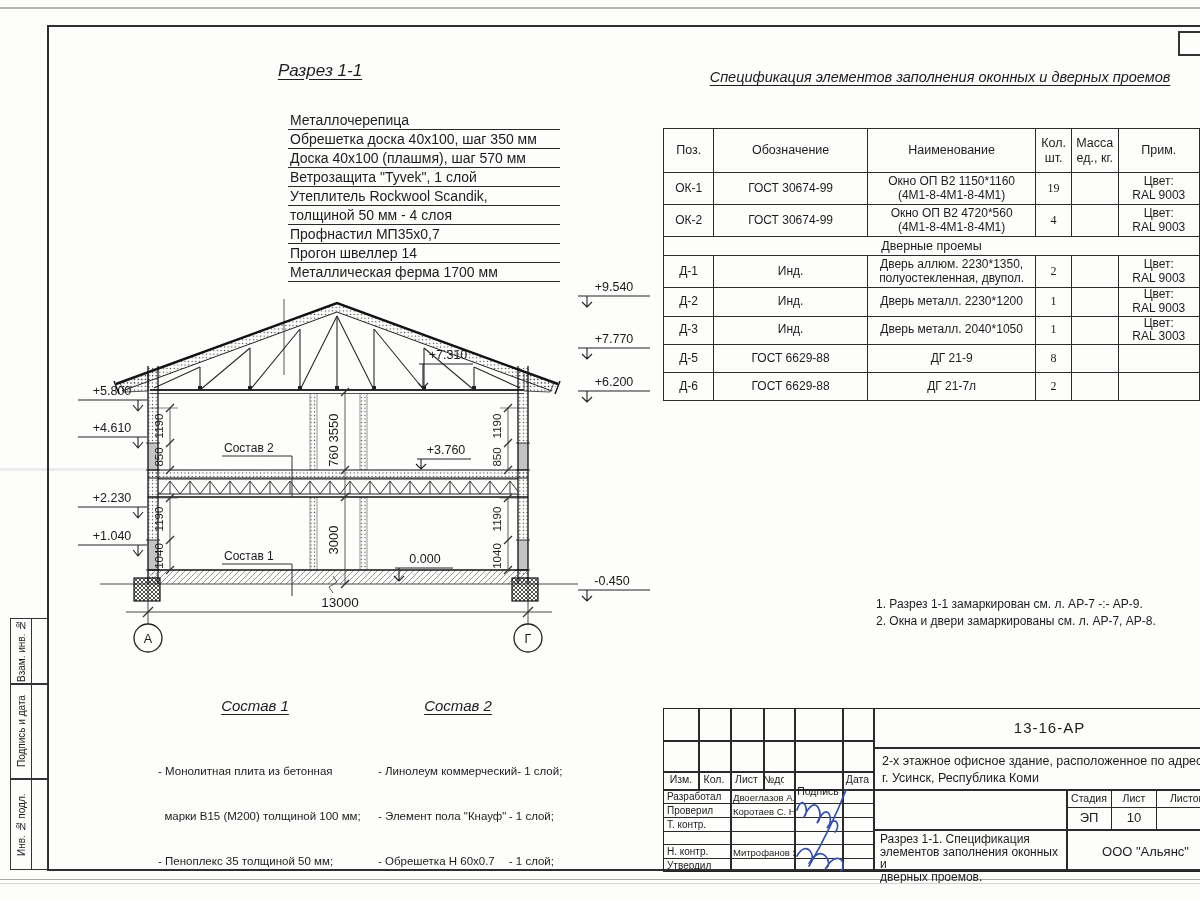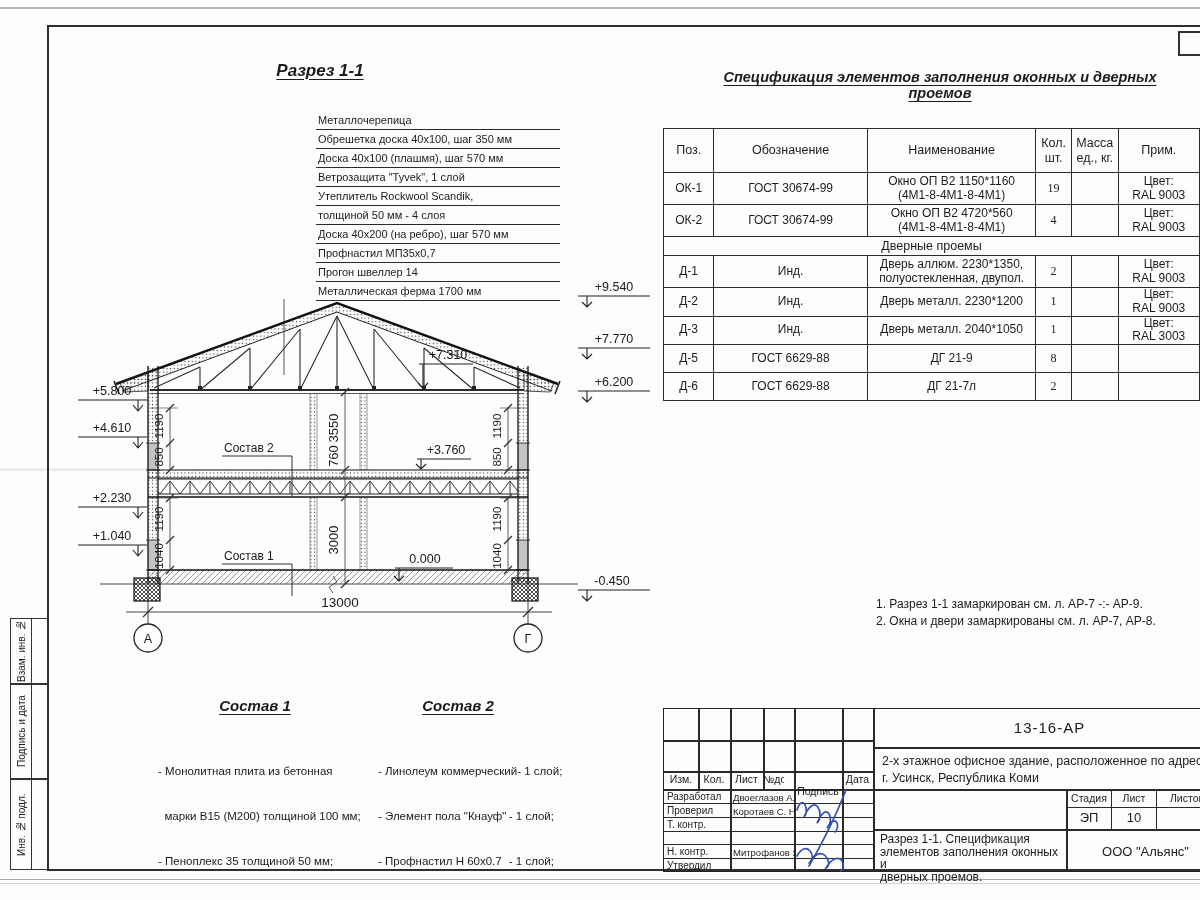--- a/index.html
+++ b/index.html
@@ -5,26 +5,26 @@
   html,body{margin:0;padding:0;}
   body{
     width:1200px;height:900px;position:relative;overflow:hidden;
     background:#fdfdfc;color:#1c1c1c;
     font-family:"Liberation Sans",sans-serif;
   }
   .abs{position:absolute;}
   .ln{position:absolute;background:#2e2e2e;}
   .scanline{position:absolute;background:#b5b5b5;}
   
-  .draw-title{font-style:italic;font-weight:bold;text-decoration:underline;text-underline-offset:3px;text-align:center;}
+  .draw-title{font-style:italic;font-weight:normal;text-decoration:underline;text-underline-offset:3px;text-align:center;}
   
   #roof-list{left:288px;top:111px;width:272px;z-index:3;}
   #roof-list .layer{
-    font-size:11px;line-height:13px;padding:3px 0 2px 2px;
-    border-bottom:1.6px solid #2a2a2a;white-space:nowrap;margin-left:28px;
+    font-size:14px;line-height:13px;padding:3px 0 2px 2px;
+    border-bottom:1.6px solid #2a2a2a;white-space:nowrap;
   }
   
   #spec-wrap{left:663px;top:128px;width:537px;overflow:visible;z-index:2;}
   table.spec{border-collapse:collapse;table-layout:fixed;}
   table.spec th,table.spec td{
     border:1.6px solid #2b2b2b;padding:0 2px;font-size:12px;overflow:hidden;
     text-align:center;vertical-align:middle;white-space:pre-line;line-height:1.15;
   }
   table.spec th{font-weight:normal;font-size:12.5px;}
   td.qty{font-family:"Liberation Serif",serif;font-size:13px;}
@@ -85,21 +85,20 @@
 <div class="abs draw-title" style="left:240px;top:61px;width:160px;font-size:17px;">Разрез 1-1</div>
 <div class="abs draw-title" style="left:700px;top:69px;width:480px;font-size:14.5px;">Спецификация элементов заполнения оконных и дверных проемов</div>
 
 <div class="abs" id="roof-list">
   <div class="layer">Металлочерепица</div>
   <div class="layer">Обрешетка доска 40х100, шаг 350 мм</div>
   <div class="layer">Доска 40х100 (плашмя), шаг 570 мм</div>
   <div class="layer">Ветрозащита "Tyvek", 1 слой</div>
   <div class="layer">Утеплитель Rockwool Scandik,</div>
   <div class="layer">толщиной 50 мм - 4 слоя</div>
-  <div class="layer">Доска 40х200 (на ребро), шаг 570 мм</div>
   <div class="layer">Профнастил МП35х0,7</div>
   <div class="layer">Прогон швеллер 14</div>
   <div class="layer">Металлическая ферма 1700 мм</div>
 </div>
 
 <svg class="abs" style="left:0;top:0;z-index:1;" width="660" height="690" viewBox="0 0 660 690">
   <defs>
     <pattern id="dots" width="3.6" height="3.6" patternUnits="userSpaceOnUse">
       <circle cx="1.4" cy="1.4" r="0.65" fill="#3a3a3a"></circle>
     </pattern>
@@ -362,21 +361,21 @@
     <div>- Пеноплекс 35 толщиной 50 мм;</div>
     <div>- Песчаная подушка толщиной 300 мм.</div>
   </div>
 </div>
 
 <div class="abs" id="sostav2" style="left:378px;top:697px;width:200px;">
   <div class="draw-title sostav-title" style="width:160px;">Состав 2</div>
   <div class="sostav-items" style="margin-top:20px;">
     <div class="row"><span>- Линолеум коммерческий</span><span>- 1 слой;</span></div>
     <div class="row"><span>- Элемент пола "Кнауф"</span><span>- 1 слой;</span></div>
-    <div class="row"><span>- Профнастил Н 60х0.7</span><span>- 1 слой;</span></div>
+    <div class="row"><span>- Обрешетка Н 60х0.7</span><span>- 1 слой;</span></div>
     <div class="row"><span>- Утеплитель 50 мм</span><span>- 2 слоя;</span></div>
     
     
     
   </div>
 </div>
 
 <div class="abs" id="tb">
 
   <div class="vln" style="left:34px;top:0;width:1.6px;height:80px;"></div>

